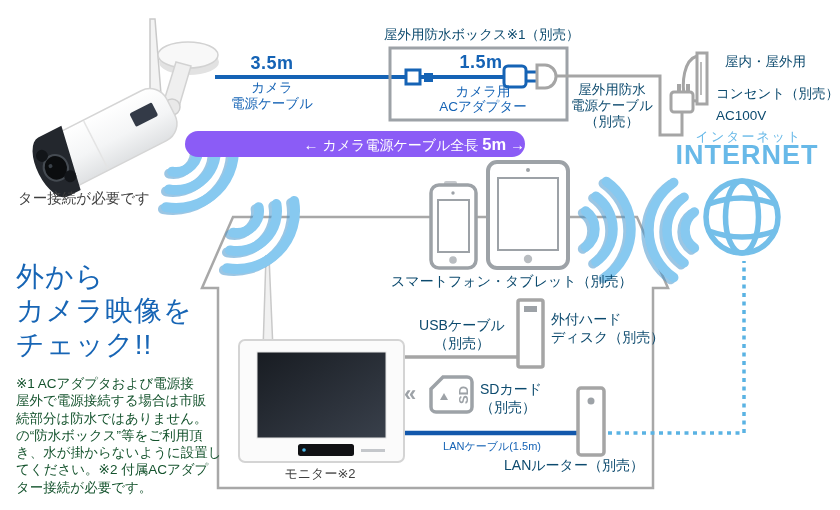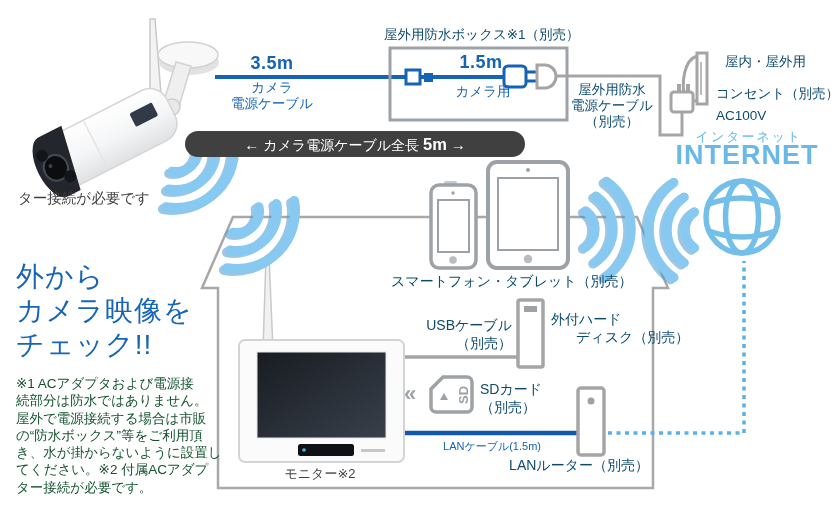--- a/index.html
+++ b/index.html
@@ -4,24 +4,24 @@
 <style>
   html,body{margin:0;padding:0;background:#fff;}
   .stage{position:relative;width:840px;height:510px;background:#fff;overflow:hidden;
          font-family:"Liberation Sans","DejaVu Sans",sans-serif;}
   .stage svg{position:absolute;left:0;top:0;}
   .t{position:absolute;white-space:nowrap;}
   .gray{color:#0c4a6e;}
   .blue{color:#1563b5;}
   .ctr{text-align:center;}
   .lbl13{font-size:13.5px;line-height:16px;}
-  .lbl14{font-size:14px;line-height:17px;text-align:right;}
+  .lbl14{font-size:14px;line-height:17px;}
   .len{font-size:18px;font-weight:bold;letter-spacing:.5px;}
-  .banner{position:absolute;left:185px;top:131px;width:340px;height:26px;background:#404040;
-          border-radius:13px;color:#fff;text-align:center;font-size:14px;line-height:26px;}
+  .banner{position:absolute;left:185px;top:131px;width:340px;height:26px;background:#8b5cf6;
+          border-radius:13px;color:#fff;text-align:right;font-size:14px;line-height:26px;}
   .banner .arr{font-weight:bold;font-size:15px;}
   .banner .val{font-weight:bold;font-size:16.5px;}
   .inet-jp{color:#68b9e8;font-size:13px;letter-spacing:2px;}
   .inet-en{color:#68b9e8;font-size:27px;font-weight:bold;letter-spacing:1px;}
   .headline{color:#1765b5;font-size:28px;line-height:34px;letter-spacing:1px;}
   .headline span{display:block;}
   .note{color:#14532d;font-size:13.5px;line-height:17.3px;}
   .note span{display:block;white-space:nowrap;}
   .dark{color:#3f3f3f;}
   .chev{color:#9da2a7;font-size:22px;font-weight:bold;}
@@ -158,20 +158,21 @@
 </svg>
 
   <div class="t blue len ctr" style="left:222px;top:53px;width:100px;">3.5m</div>
   <div class="t blue lbl13 ctr" style="left:222px;top:80px;width:100px;">カメラ</div>
   <div class="t blue lbl13 ctr" style="left:222px;top:96px;width:100px;">電源ケーブル</div>
 
   <div class="t gray lbl13" style="left:384px;top:27px;">屋外用防水ボックス※1（別売）</div>
 
   <div class="t blue len ctr" style="left:441px;top:52px;width:80px;">1.5m</div>
   <div class="t blue lbl13 ctr" style="left:423px;top:84px;width:120px;">カメラ用</div>
+  <div class="t blue lbl13 ctr" style="left:423px;top:99px;width:120px;">ACアダプター</div>
 
   <div class="t gray lbl13 ctr" style="left:562px;top:82px;width:100px;">屋外用防水</div>
   <div class="t gray lbl13 ctr" style="left:562px;top:98px;width:100px;">電源ケーブル</div>
   <div class="t gray lbl13 ctr" style="left:562px;top:114px;width:100px;">（別売）</div>
 
   <div class="t gray lbl13" style="left:716px;top:54px;margin-left:9px;">屋内・屋外用</div>
   <div class="t gray lbl13" style="left:716px;top:70px;margin-top:38px;">AC100V</div>
   <div class="t gray lbl13" style="left:716px;top:86px;">コンセント（別売）</div>
 
   <div class="banner">
@@ -187,36 +188,36 @@
   <div class="t gray lbl14 ctr" style="left:391px;top:273px;width:220px;">スマートフォン・タブレット（別売）</div>
 
   <div class="t headline" style="left:16px;top:260px;">
     <span>外から</span>
     <span>カメラ映像を</span>
     <span>チェック!!</span>
   </div>
 
   <div class="t note" style="left:16px;top:375px;">
     <span>※1 ACアダプタおよび電源接</span>
+    <span>屋外で電源接続する場合は市販</span>
     <span>続部分は防水ではありません。</span>
-    <span>屋外で電源接続する場合は市販</span>
     <span>の“防水ボックス”等をご利用頂</span>
     <span>き、水が掛からないように設置し</span>
     <span>てください。※2 付属ACアダプ</span>
     <span>ター接続が必要です。</span>
   </div>
 
   <div class="t dark" style="left:18px;top:189px;font-size:14.5px;">ター接続が必要です</div>
   <div class="t dark ctr" style="left:255px;top:465px;width:130px;font-size:13px;">モニター※2</div>
 
   <div class="t gray lbl14 ctr" style="left:412px;top:317px;width:100px;">USBケーブル</div>
   <div class="t gray lbl14 ctr" style="left:412px;top:335px;width:100px;">（別売）</div>
 
   <div class="t gray lbl14" style="left:551px;top:311px;">外付ハード</div>
-  <div class="t gray lbl14" style="left:576px;top:329px;">ディスク（別売）</div>
+  <div class="t gray lbl14" style="left:551px;top:329px;">ディスク（別売）</div>
 
   <div class="t chev" style="left:404px;top:381px;">«</div>
   <div class="t gray lbl14" style="left:480px;top:381px;">SDカード</div>
   <div class="t gray lbl14" style="left:480px;top:399px;">（別売）</div>
 
   <div class="t blue ctr" style="left:412px;top:439px;width:160px;font-size:11px;">LANケーブル(1.5m)</div>
   <div class="t gray lbl14 ctr" style="left:499px;top:457px;width:150px;">LANルーター（別売）</div>
 
 </div>
 

